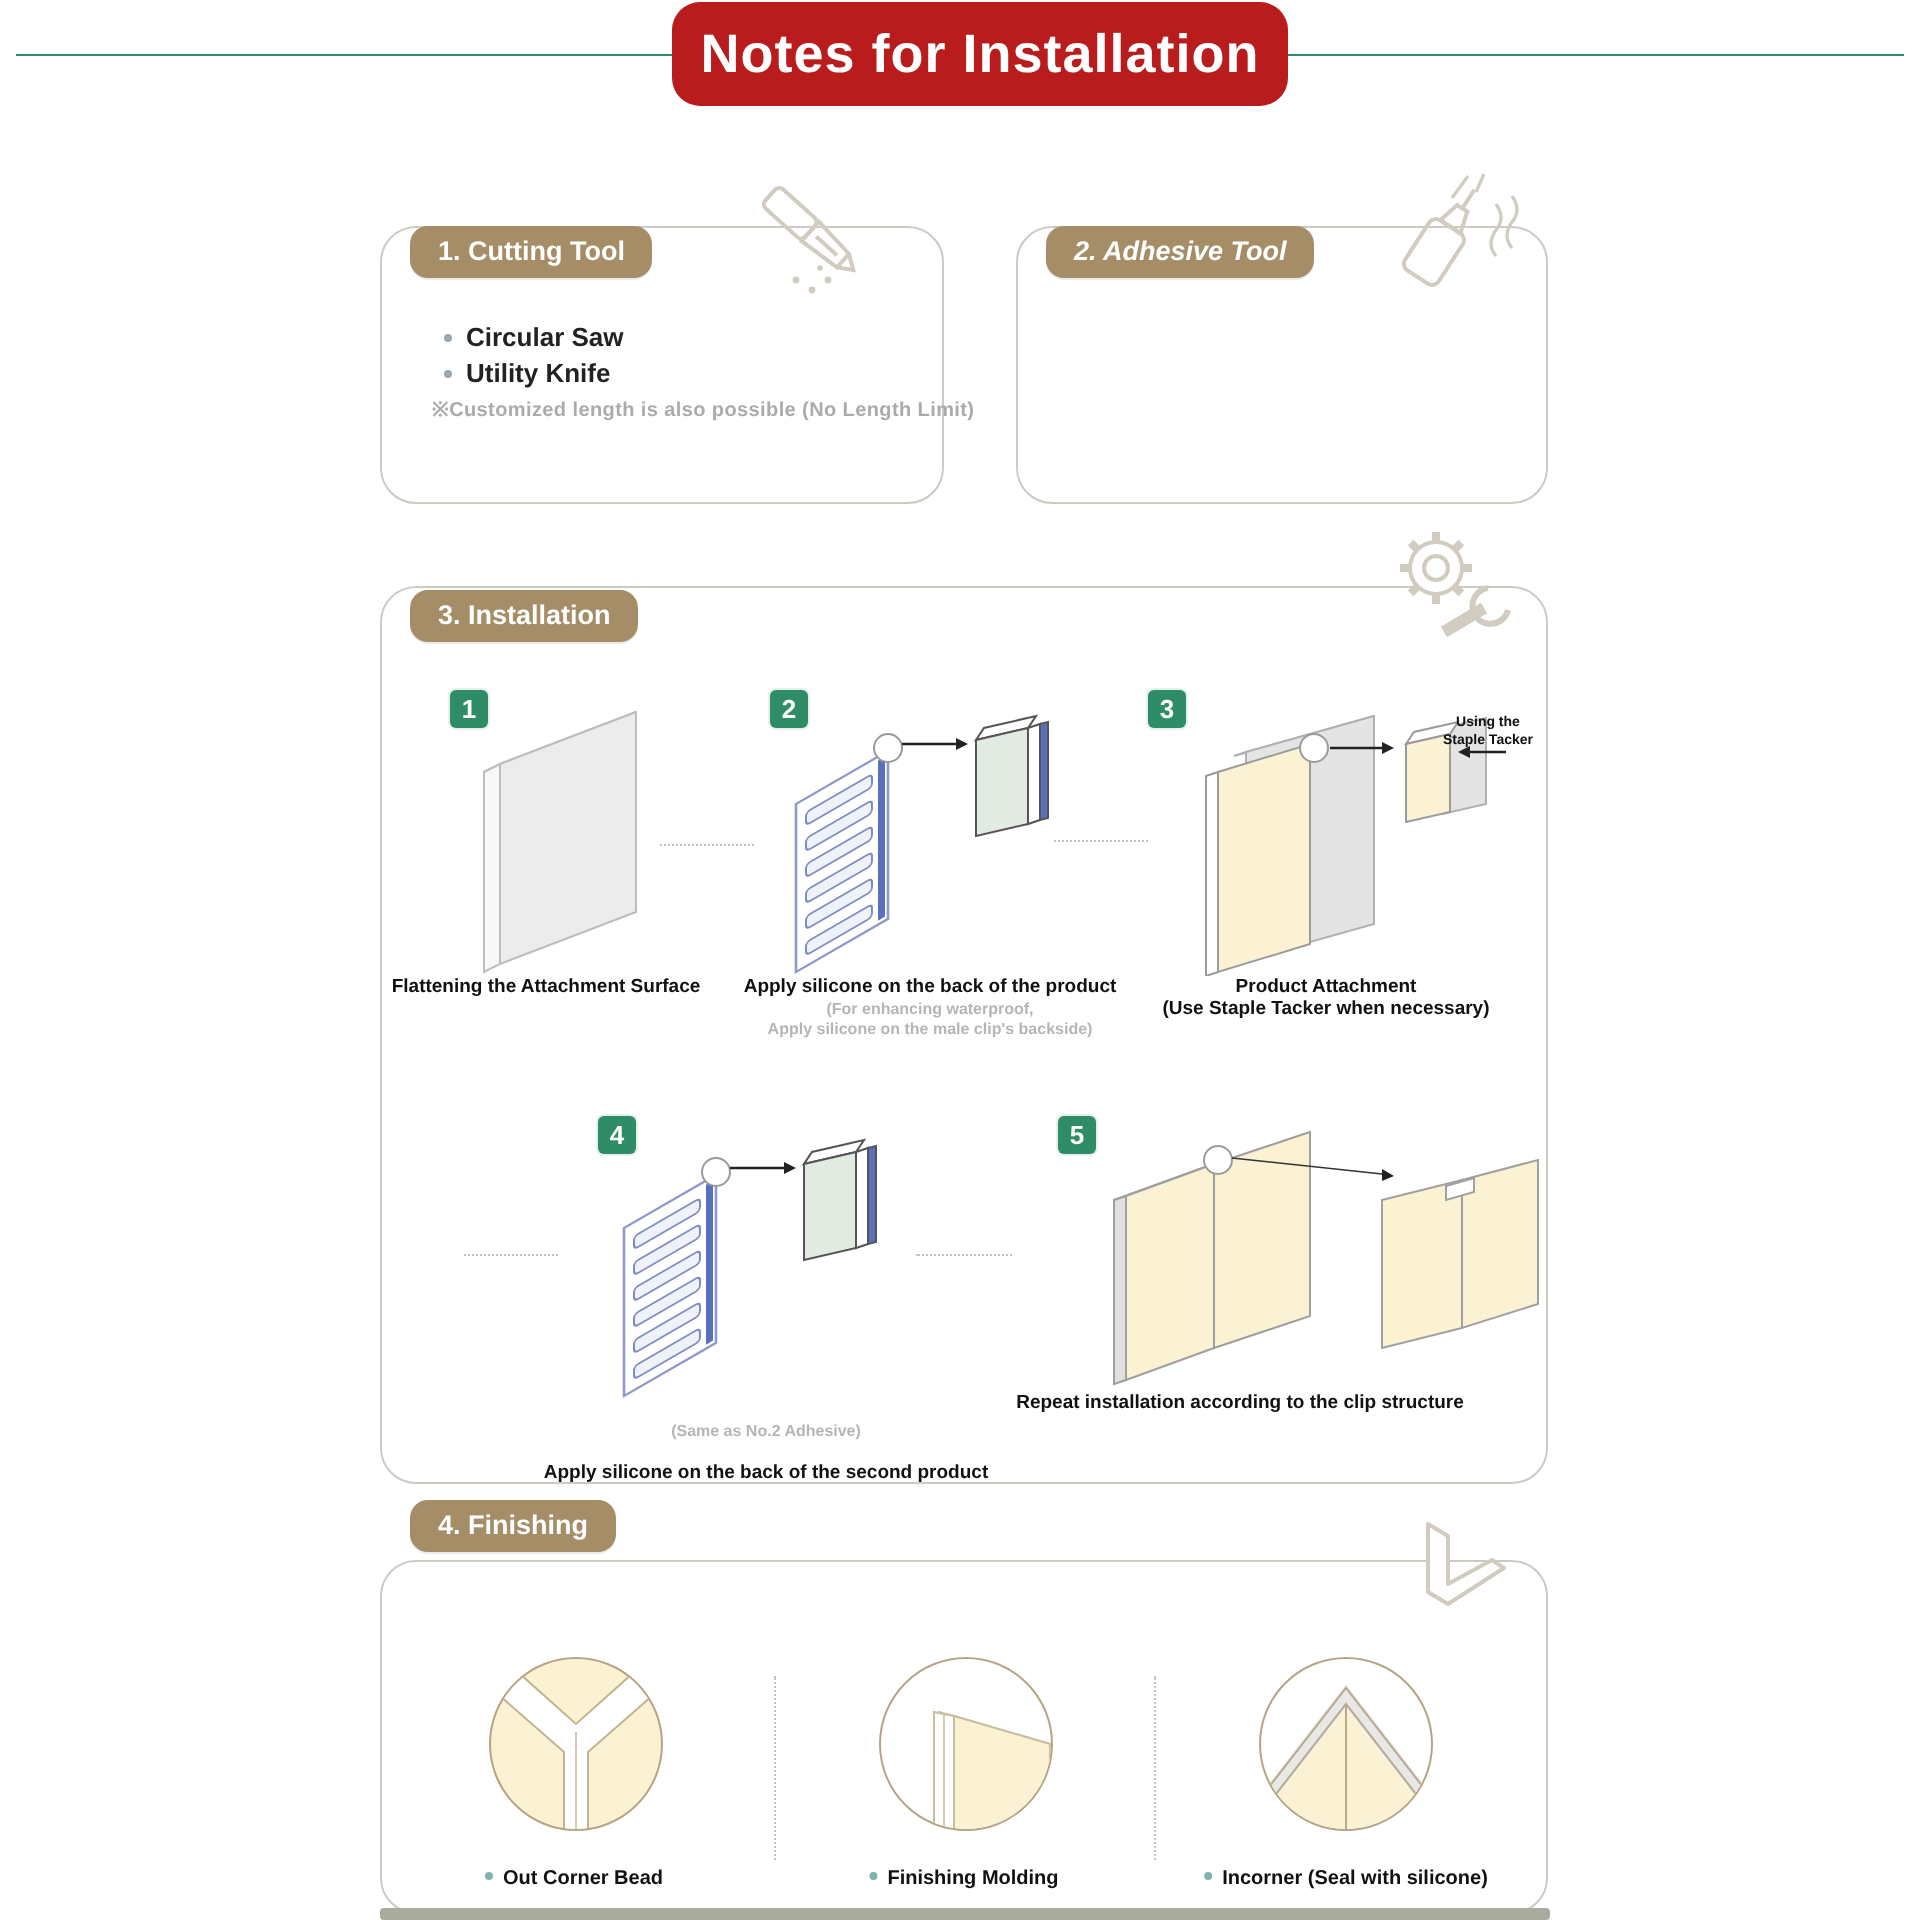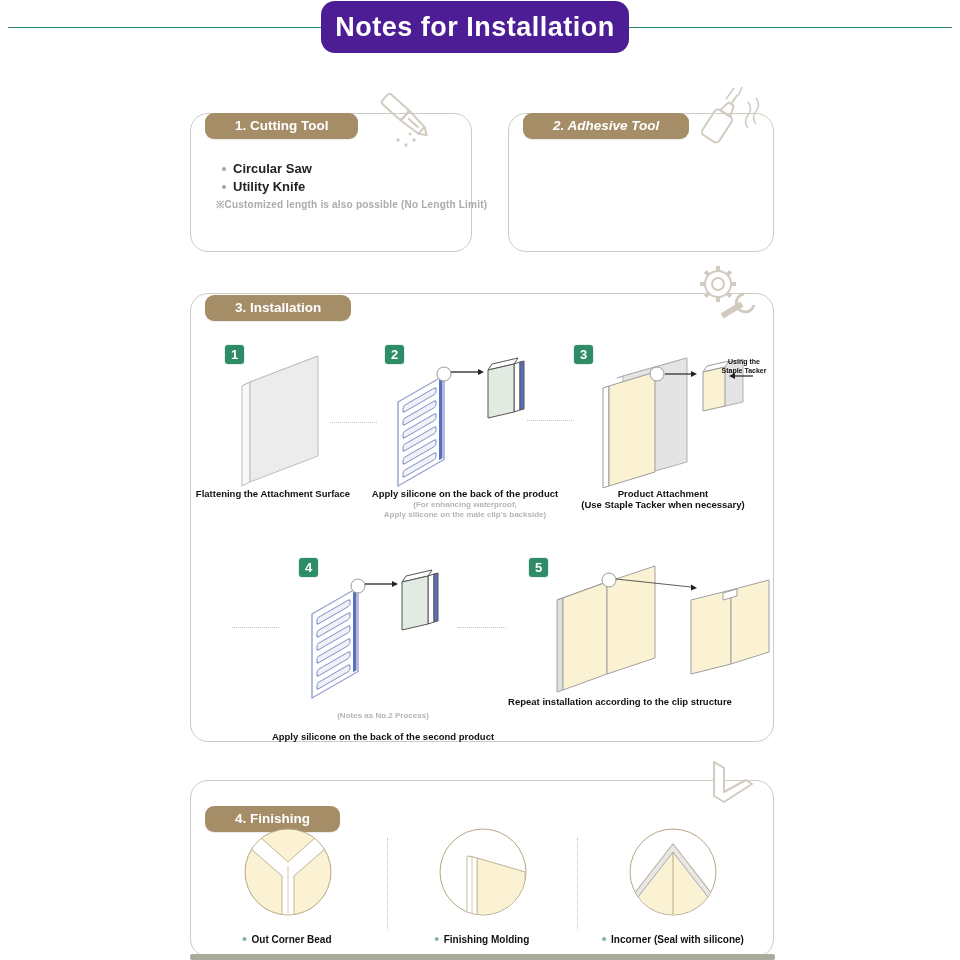--- a/index.html
+++ b/index.html
@@ -1,38 +1,38 @@
 <!DOCTYPE html>
 <html><head>
 <meta charset="utf-8">
 <style>
   html,body{margin:0;padding:0;background:#fff;}
   .page{position:relative;width:960px;height:960px;background:#fff;overflow:hidden;
         font-family:"Liberation Sans", sans-serif;color:#1c1c1c;}
 
   
   .header-line{position:absolute;left:8px;right:8px;top:27px;border-top:1.5px solid #2e8c67;}
-  .header-pill{position:absolute;left:321px;top:1px;width:308px;height:52px;background:#4c1d95;
+  .header-pill{position:absolute;left:336px;top:1px;width:308px;height:52px;background:#b91c1c;
                border-radius:14px;display:flex;align-items:center;justify-content:center;
                color:#fff;font-weight:bold;font-size:27px;letter-spacing:.5px;}
 
   
   .sec-box{position:absolute;background:#fff;border:1.5px solid #cbcbc4;border-radius:18px;}
   .box1{left:190px;top:113px;width:280px;height:137px;}
   .box2{left:508px;top:113px;width:264px;height:137px;}
   .box3{left:190px;top:293px;width:582px;height:447px;}
   .box4{left:190px;top:780px;width:582px;height:175px;}
 
   .sec-label{position:absolute;background:#a58e67;color:#fff;font-weight:bold;font-size:13.5px;
-             height:26px;line-height:26px;padding:0 30px;border-radius:9px 9px 9px 9px;
+             height:26px;line-height:26px;padding:0 14px;border-radius:9px 9px 9px 9px;
              box-shadow:0 1px 0 rgba(0,0,0,.08);}
   .lab1{left:205px;top:113px;}
   .lab2{left:523px;top:113px;font-style:italic;}
   .lab3{left:205px;top:295px;}
-  .lab4{left:205px;top:806px;}
+  .lab4{left:205px;top:750px;}
 
   
   .tool-list{position:absolute;margin:0;padding:0;list-style:none;}
   .list1{left:222px;top:160px;}
   .list2{left:536px;top:160px;}
   .tool-list li{position:relative;font-size:13px;font-weight:bold;color:#222;line-height:18px;padding-left:11px;}
   .tool-list li::before{content:"";position:absolute;left:0;top:7px;width:4px;height:4px;border-radius:50%;background:#9aa7b0;}
   .cut-note{position:absolute;left:216px;top:197px;font-size:10px;color:#ababab;font-weight:bold;letter-spacing:.2px;}
 
   
@@ -240,21 +240,21 @@
   <div class="dot-h" style="left:232px;top:627px;width:47px"></div>
   <div class="dot-h" style="left:458px;top:627px;width:48px"></div>
 
   <div class="cap" style="left:273px;top:488px">Flattening the Attachment Surface</div>
   <div class="cap" style="left:465px;top:488px">Apply silicone on the back of the product</div>
   <div class="subcap" style="left:465px;top:500px">(For enhancing waterproof,</div>
   <div class="subcap" style="left:465px;top:510px">Apply silicone on the male clip's backside)</div>
   <div class="cap" style="left:663px;top:488px">Product Attachment</div>
   <div class="cap" style="left:663px;top:499px">(Use Staple Tacker when necessary)</div>
   <div class="cap" style="left:383px;top:731px">Apply silicone on the back of the second product</div>
-  <div class="subcap" style="left:383px;top:711px">(Notes as No.2 Process)</div>
+  <div class="subcap" style="left:383px;top:711px">(Same as No.2 Adhesive)</div>
   <div class="cap" style="left:620px;top:696px">Repeat installation according to the clip structure</div>
 
   <div class="sec-box box4"></div>
   <div class="sec-label lab4">4. Finishing</div>
   <svg class="icon" style="left:702px;top:758px" width="56" height="52" viewBox="0 0 56 52">
     <g fill="#fff" stroke="#d2ccc0" stroke-width="2" stroke-linejoin="round">
       <polygon points="12,4 22,10 22,34 44,22 50,26 22,44 12,38"></polygon>
       <polyline points="12,4 12,38"></polyline>
     </g>
   </svg>

